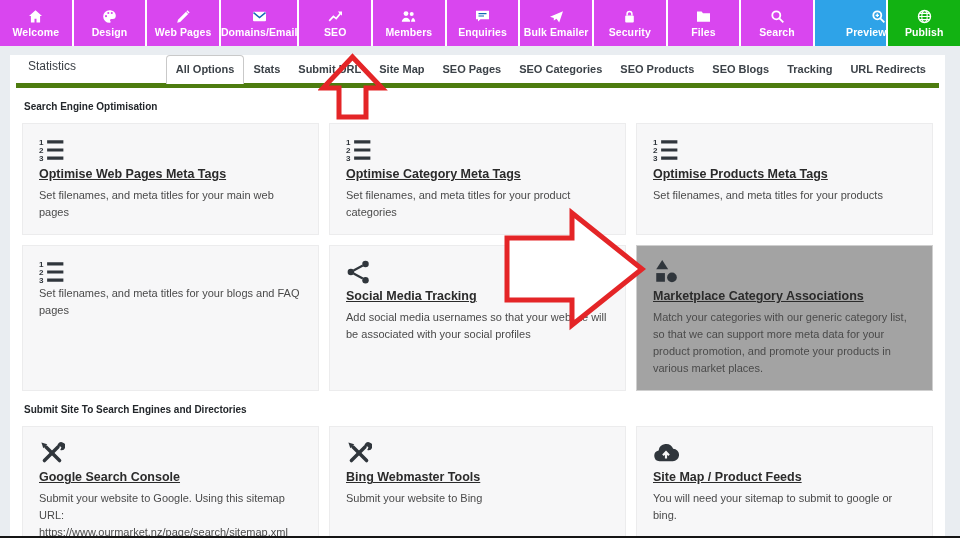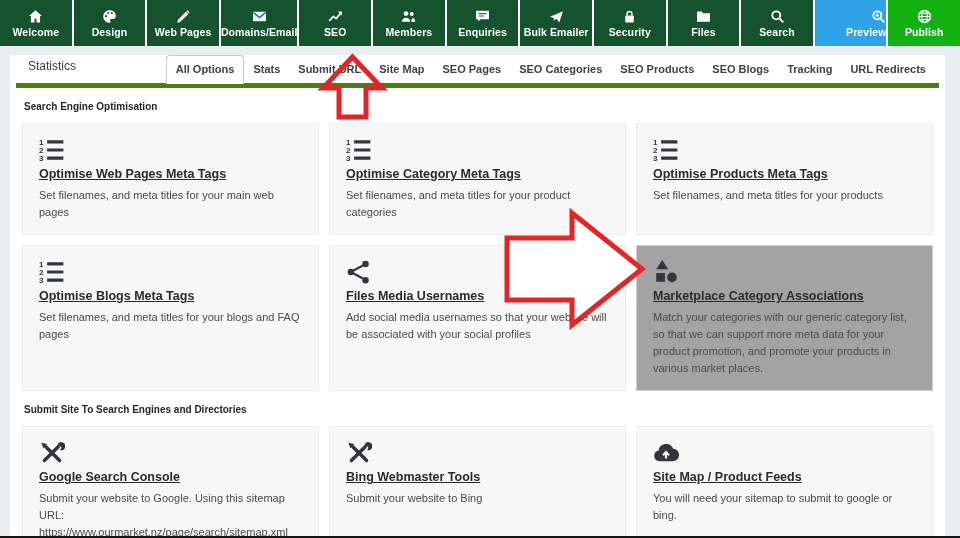--- a/index.html
+++ b/index.html
@@ -6,21 +6,21 @@
   html,body { width:960px; height:538px; }
   body {
     font-family:"Liberation Sans", sans-serif;
     background:#e9edf1;
     position:relative;
     overflow:hidden;
   }
   
   .nav { display:flex; height:46px; background:#ffffff; }
   .nav-btn {
-    flex:1; background:#14532d; color:#fff; cursor:pointer;
+    flex:1; background:#d946ef; color:#fff; cursor:pointer;
     display:flex; flex-direction:column; align-items:center; justify-content:center;
     gap:2px; margin-right:2px;
   }
   .nav-btn:last-child { margin-right:0; }
   .nav-btn.preview { background:#2ea3e8;align-items:flex-end; }
   .nav-btn.publish { background:#12b212; }
   .nav-icon { height:15px; display:flex; align-items:center; }
   .nav-icon svg { display:block; }
   .nav-label { font-size:10.5px; font-weight:700; letter-spacing:.1px; }
   
@@ -246,31 +246,30 @@
       <div><span class="card-title">Optimise Products Meta Tags</span></div>
       <div class="card-desc">Set filenames, and meta titles for your products</div>
     </div>
     <div class="card tall">
       <span class="card-icon"><svg width="26" height="26" viewBox="0 0 24 24">
             <path d="M7.5 4.5h15M7.5 12h15M7.5 19.5h15" stroke="currentColor" stroke-width="2.8"></path>
             <text x="0" y="7" font-size="7.5" font-weight="bold" fill="currentColor">1</text>
             <text x="0" y="14.5" font-size="7.5" font-weight="bold" fill="currentColor">2</text>
             <text x="0" y="22" font-size="7.5" font-weight="bold" fill="currentColor">3</text>
           </svg></span>
-      <div><span class="card-title">Optimise Blogs Meta Tags</span></div>
       <div class="card-desc">Set filenames, and meta titles for your blogs and FAQ pages</div>
     </div>
     <div class="card tall">
       <span class="card-icon"><svg width="26" height="26" viewBox="0 0 24 24">
             <circle cx="4.5" cy="12" r="3" fill="currentColor"></circle>
             <circle cx="18" cy="4.5" r="3" fill="currentColor"></circle>
             <circle cx="18" cy="19.5" r="3" fill="currentColor"></circle>
             <path d="M7 10.6 15.5 6M7 13.4l8.5 4.6" stroke="currentColor" stroke-width="2" fill="none"></path>
           </svg></span>
-      <div><span class="card-title">Files Media Usernames</span></div>
+      <div><span class="card-title">Social Media Tracking</span></div>
       <div class="card-desc">Add social media usernames so that your website will be associated with your social profiles</div>
     </div>
     <div class="card tall highlighted">
       <span class="card-icon"><svg width="26" height="26" viewBox="0 0 24 24">
             <path d="M8.5 1 14 9.5H3Z" fill="currentColor"></path>
             <rect x="3" y="13" width="8" height="8" fill="currentColor"></rect>
             <circle cx="17.5" cy="17" r="4.5" fill="currentColor"></circle>
           </svg></span>
       <div><span class="card-title">Marketplace Category Associations</span></div>
       <div class="card-desc">Match your categories with our generic category list, so that we can support more meta data for your product promotion, and promote your products in various market places.</div>

